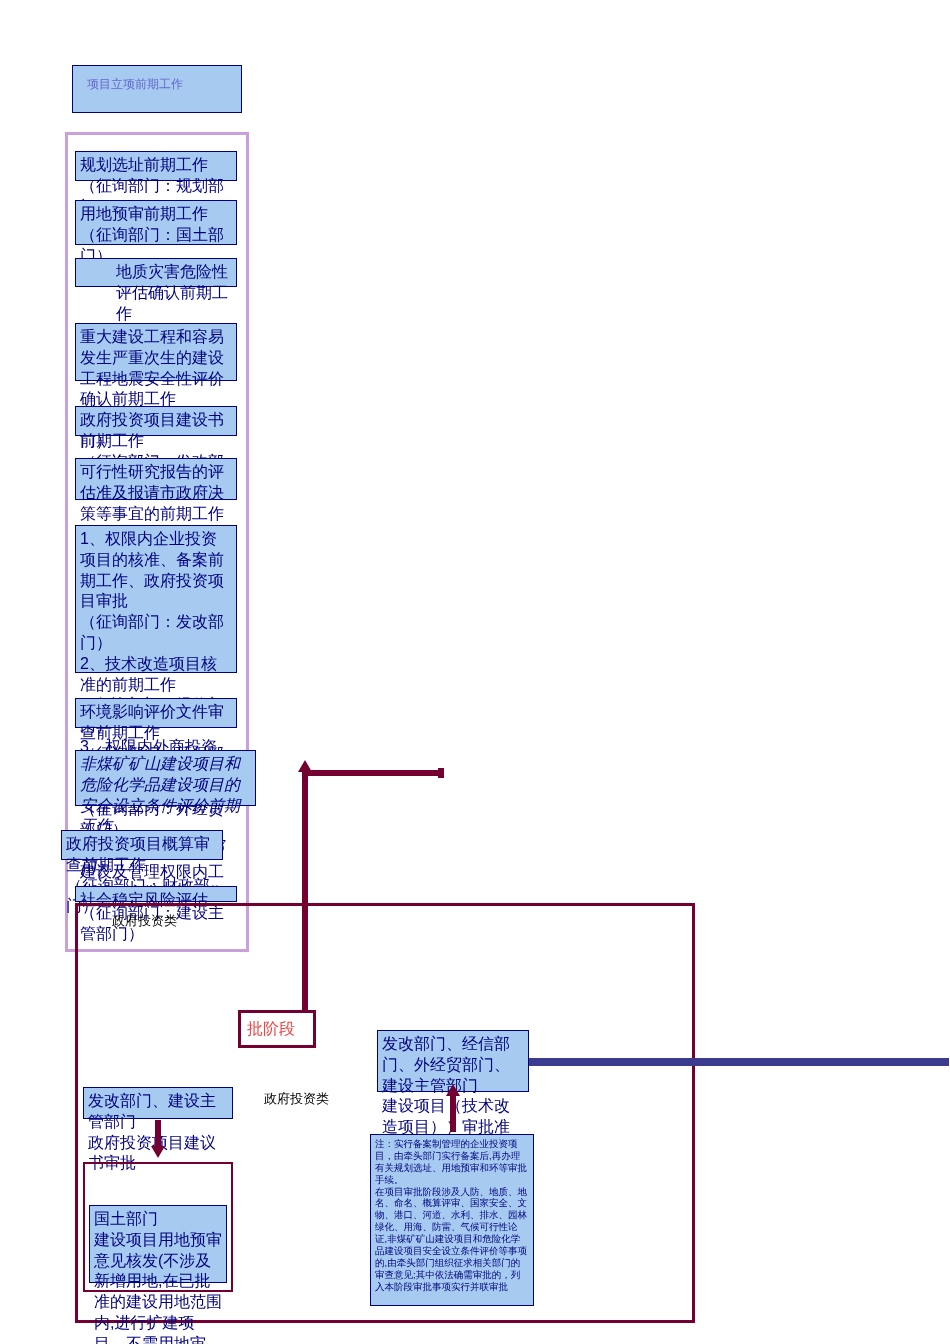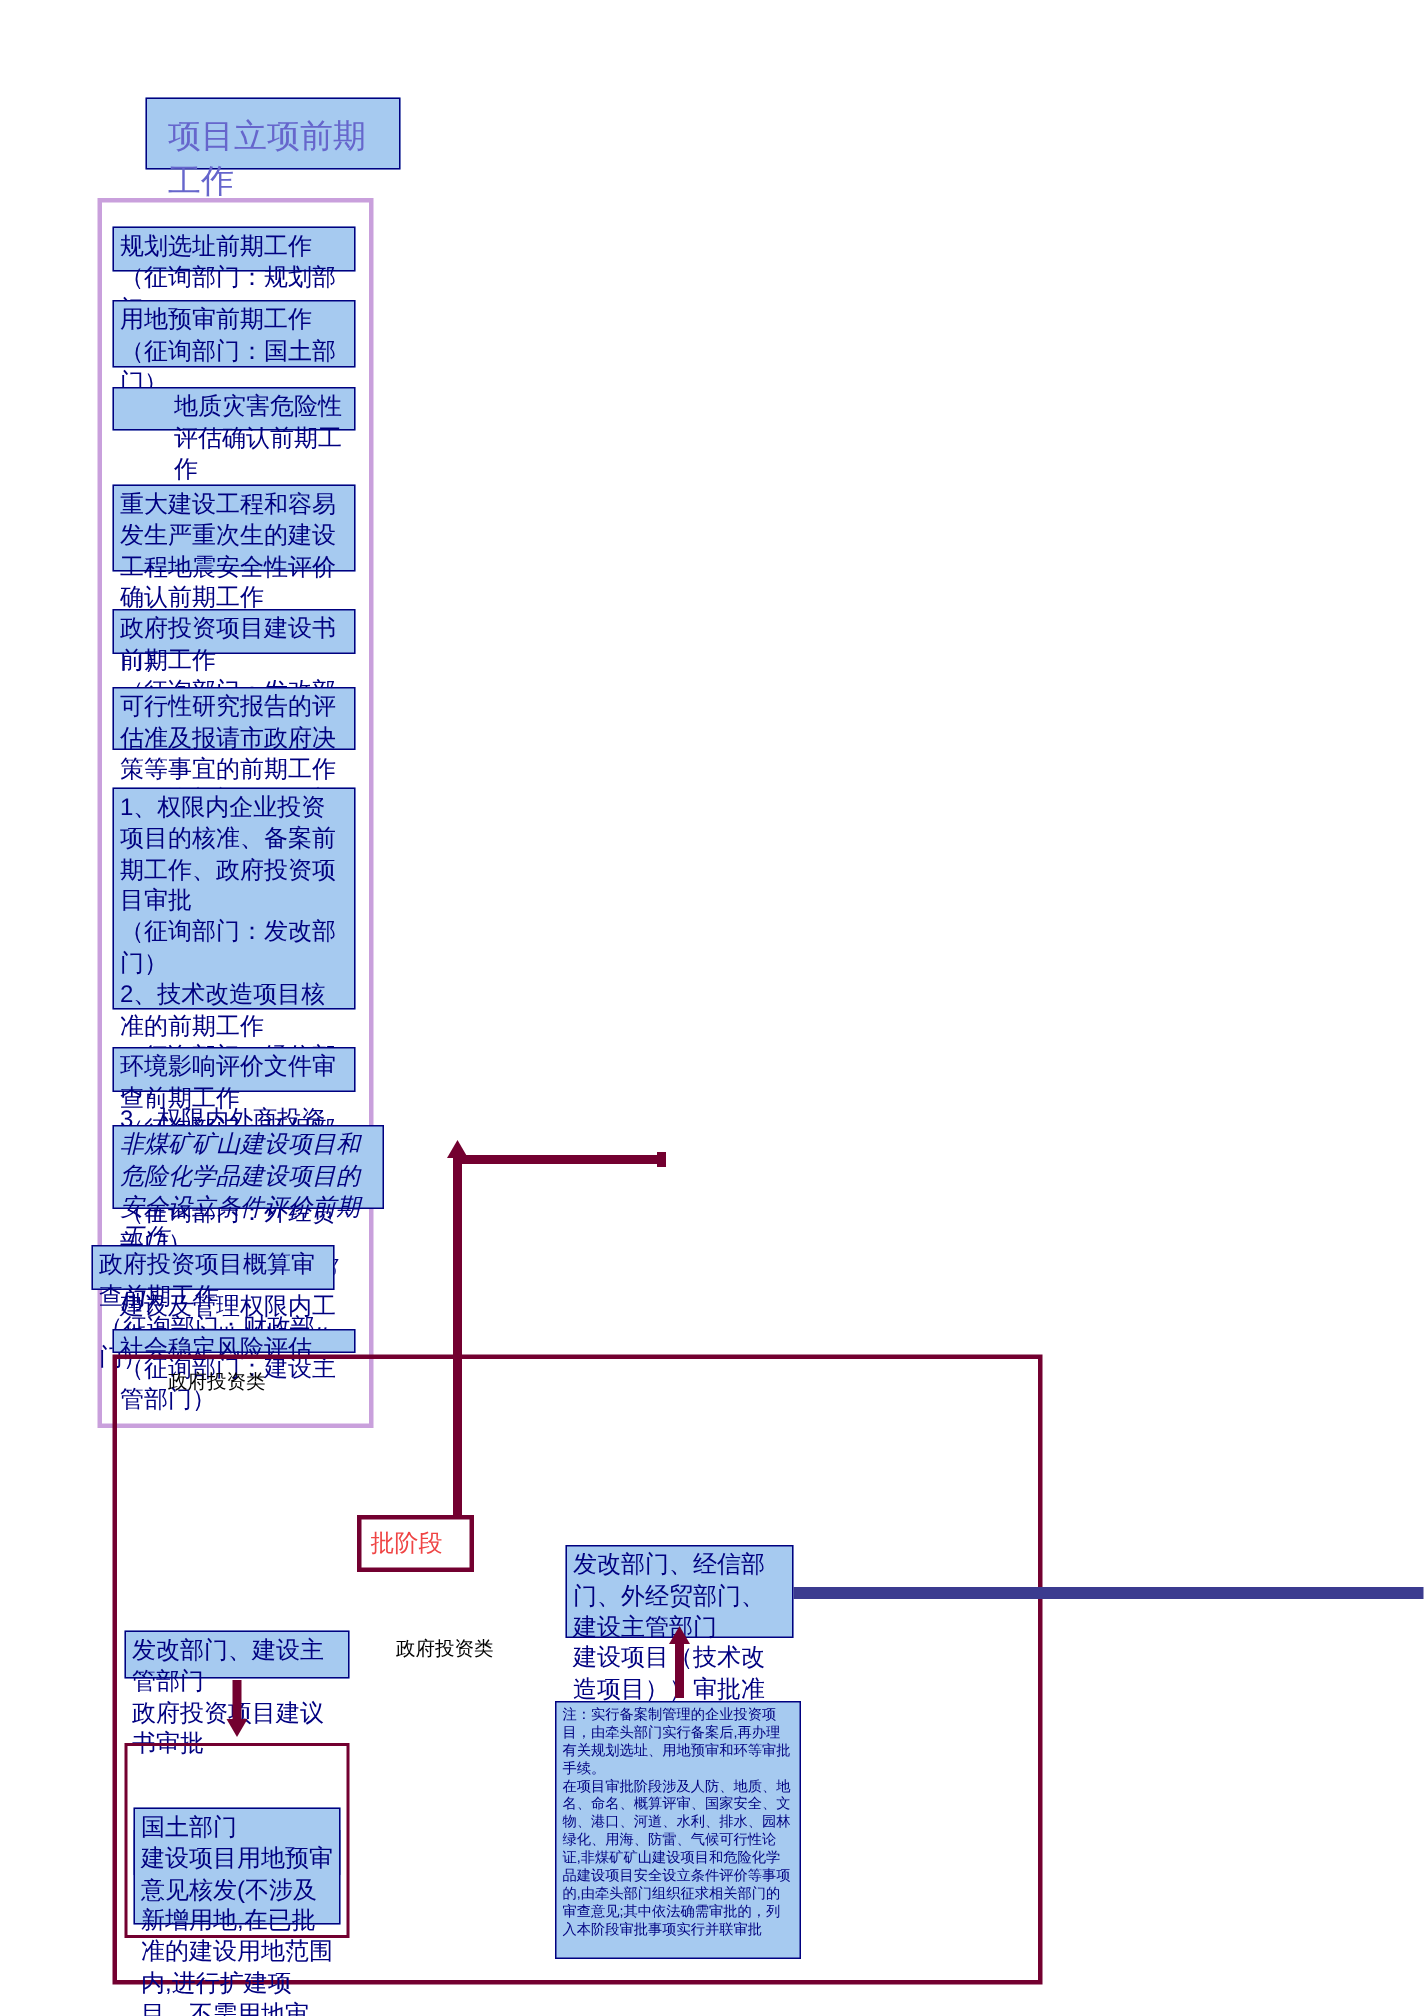--- a/index.html
+++ b/index.html
@@ -19,24 +19,23 @@
     color: #000080;
     font-size: 16px;
     line-height: 1.3;
     padding: 3px 4px;
     box-sizing: border-box;
   }
   .title-box {
     background: #a6caf0;
     border: 1px solid #000080;
     color: #6666cc;
-    font-size: 22px;
+    font-size: 12px;
     padding: 10px 14px;
     box-sizing: border-box;
-    margin-left: 25px;
   }
   .group-outer {
     border: 3px solid #c9a0dc;
     background: transparent;
     box-sizing: border-box;
   }
   .stage-box {
     border: 3px solid #730030;
     background: transparent;
     box-sizing: border-box;

